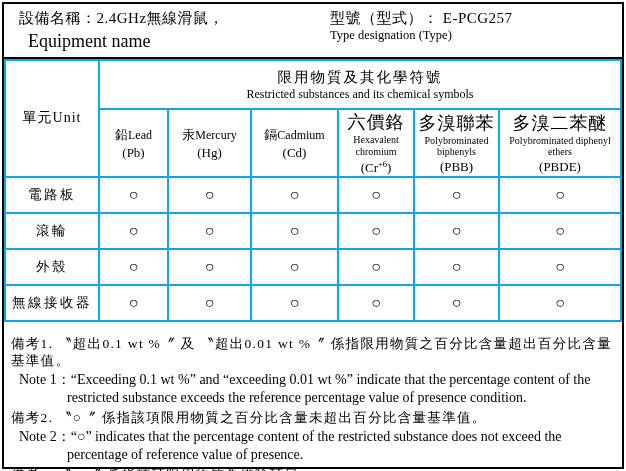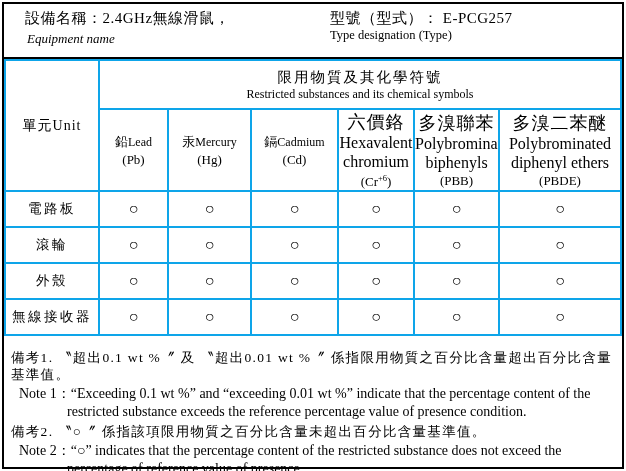--- a/index.html
+++ b/index.html
@@ -8,23 +8,23 @@
     font-family: "Liberation Serif", "DejaVu Serif", serif;
     color: #000; overflow: hidden;
   }
   .doc {
     position: absolute; top: 2px; left: 2px;
     width: 618px; height: 463px;
     border: 2px solid #000; box-sizing: content-box; background: #fff;
   }
   
   .top { position: relative; height: 53px; border-bottom: 2px solid #000; }
-  .equip { position: absolute; left: 21px; top: 5px; }
+  .equip { position: absolute; left: 15px; top: 5px; }
   .equip .zh { font-size: 15px; letter-spacing: 0.5px; }
-  .equip .en { font-size: 13px; margin-left: 2px; margin-top: 3px; font-style: italic; }
+  .equip .en { font-size: 18px; margin-left: 9px; margin-top: 3px; }
   .typeblk { position: absolute; left: 290px; top: 5px; margin-left: 36px; }
   .typeblk .zh { font-size: 15px; letter-spacing: 0.5px; }
   .typeblk .en { font-size: 12.5px; margin-top: 0px; }
   
   table.main {
     border-collapse: collapse; table-layout: fixed;
     width: 618px; text-align: center;
   }
   table.main th, table.main td {
     border: 2px solid #0ea5e9; font-weight: normal;
@@ -33,21 +33,21 @@
   .c-unit { width: 94px; } .c-pb { width: 69px; } .c-hg { width: 83px; }
   .c-cd { width: 87px; } .c-cr { width: 76px; } .c-pbb { width: 85px; }
   .hdr1 th { height: 47px; }
   .hdr1 .zh { font-size: 14.5px; letter-spacing: 2px; }
   .hdr1 .en { font-size: 12px; letter-spacing: 0; }
   .unit-head { font-size: 14px; letter-spacing: 1px; }
   .hdr2 th { height: 60px; }
   .colhead .zh { font-size: 18px; letter-spacing: 1px; font-family: Liberation Mono, monospace; }
   .colhead .zh-inline { font-size: 13px; }
   .colhead .en-inline { font-size: 12px; }
-  .colhead .en { font-size: 16px; line-height: 1.18; }
+  .colhead .en { font-size: 10px; line-height: 1.18; }
   .colhead .sym { font-size: 13px; margin-top: 1px; }
   .colhead sup { font-size: 8.5px; }
   .datarow td { height: 34px; }
   .unitcell { font-size: 13.5px; letter-spacing: 2.5px; }
   .circle { font-size: 16px; line-height: 1; }
   
   .notes { padding: 12px 6px 0 7px; }
   .note { margin-bottom: 3px; }
   .note-zh { font-size: 13.5px; letter-spacing: 1.3px; line-height: 1.25; margin-top: 2px; }
   .note-en {

